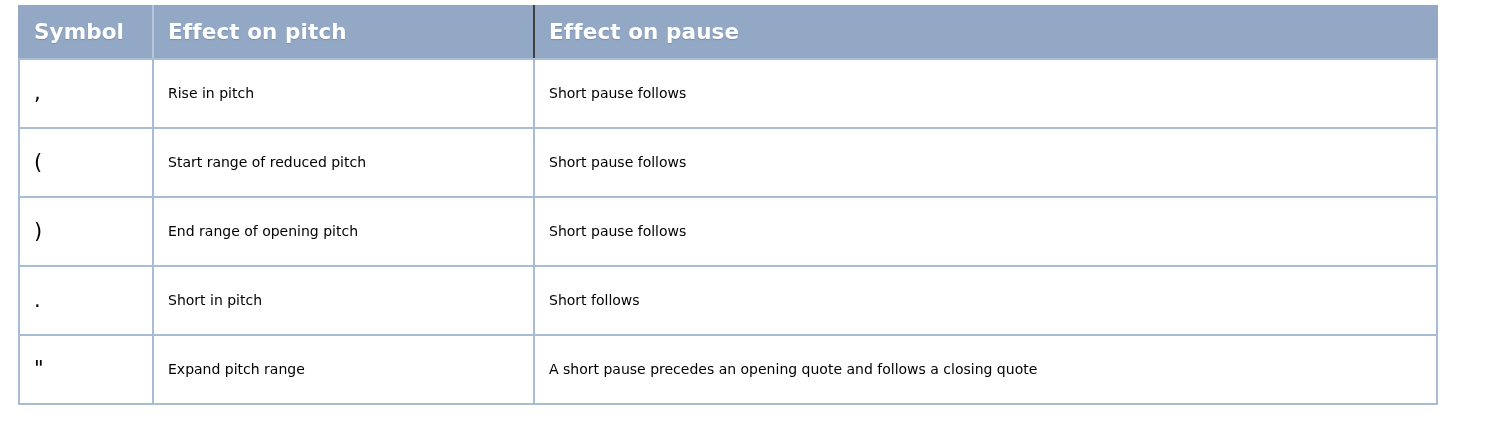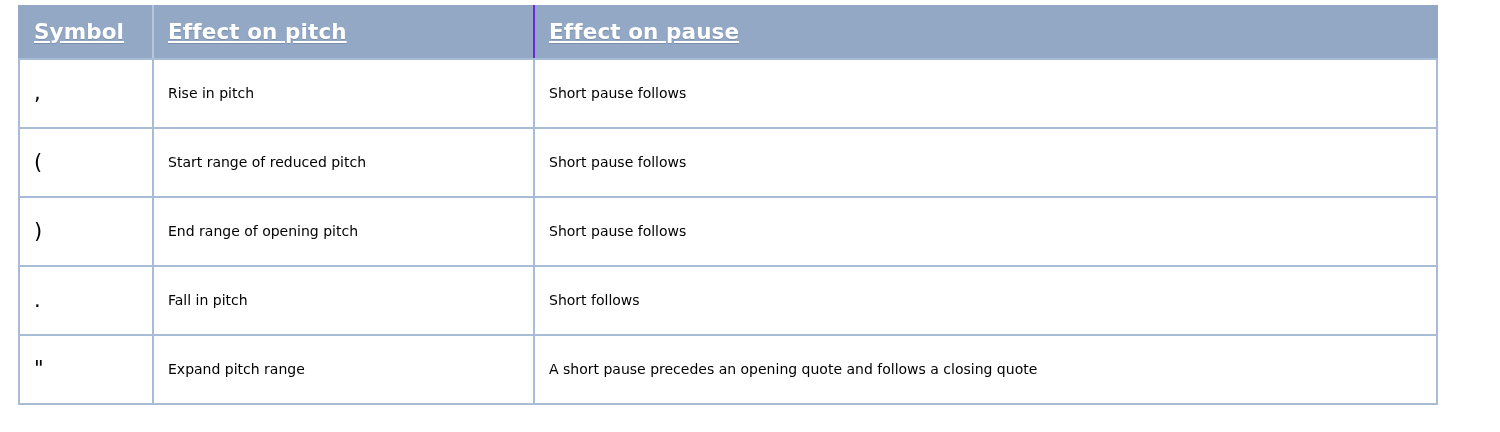--- a/index.html
+++ b/index.html
@@ -52,28 +52,27 @@
   .pitch-table thead th {
     background: #93a8c4;
     color: #ffffff;
     font-weight: bold;
     font-size: 21.5px;
     height: 51px;
     border-color: #93a8c4;
     border-bottom-color: #a8bcd6;
     text-shadow: 0 1px 1px rgba(90,110,140,0.45);
     letter-spacing: 0.1px;
-    text-decoration: underline;
   }
 
   .pitch-table thead th.th-symbol {
     border-right: 2px solid #b6c6dc;
   }
   .pitch-table thead th.th-pitch {
-    border-right: 2px solid #6d28d9;
+    border-right: 2px solid #404040;
   }
 
   .pitch-table tbody td {
     height: 67px;
   }
 
   .pitch-table tbody td.cell-symbol {
     font-size: 21px;
   }
 </style>
@@ -106,21 +105,21 @@
         <td class="cell-pitch">Start range of reduced pitch</td>
         <td class="cell-timing">Short pause follows</td>
       </tr>
       <tr>
         <td class="cell-symbol">)</td>
         <td class="cell-pitch">End range of opening pitch</td>
         <td class="cell-timing">Short pause follows</td>
       </tr>
       <tr>
         <td class="cell-symbol">.</td>
-        <td class="cell-pitch">Fall in pitch</td>
+        <td class="cell-pitch">Short in pitch</td>
         <td class="cell-timing">Short follows</td>
       </tr>
       <tr>
         <td class="cell-symbol">"</td>
         <td class="cell-pitch">Expand pitch range</td>
         <td class="cell-timing">A short pause precedes an opening quote and follows a closing quote</td>
       </tr>
     </tbody>
   </table>
 

